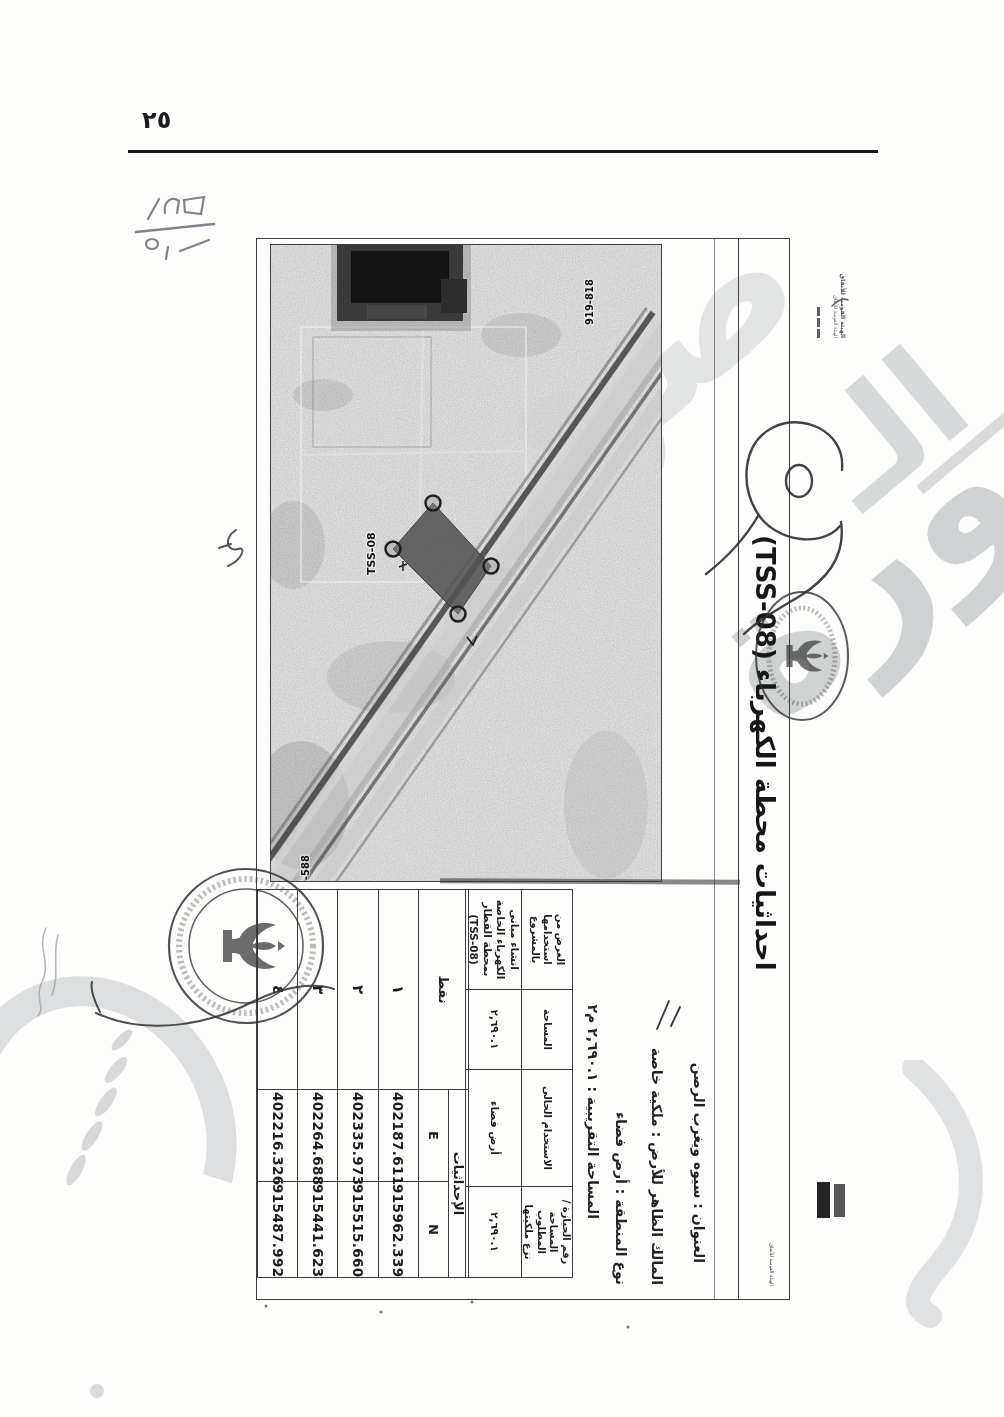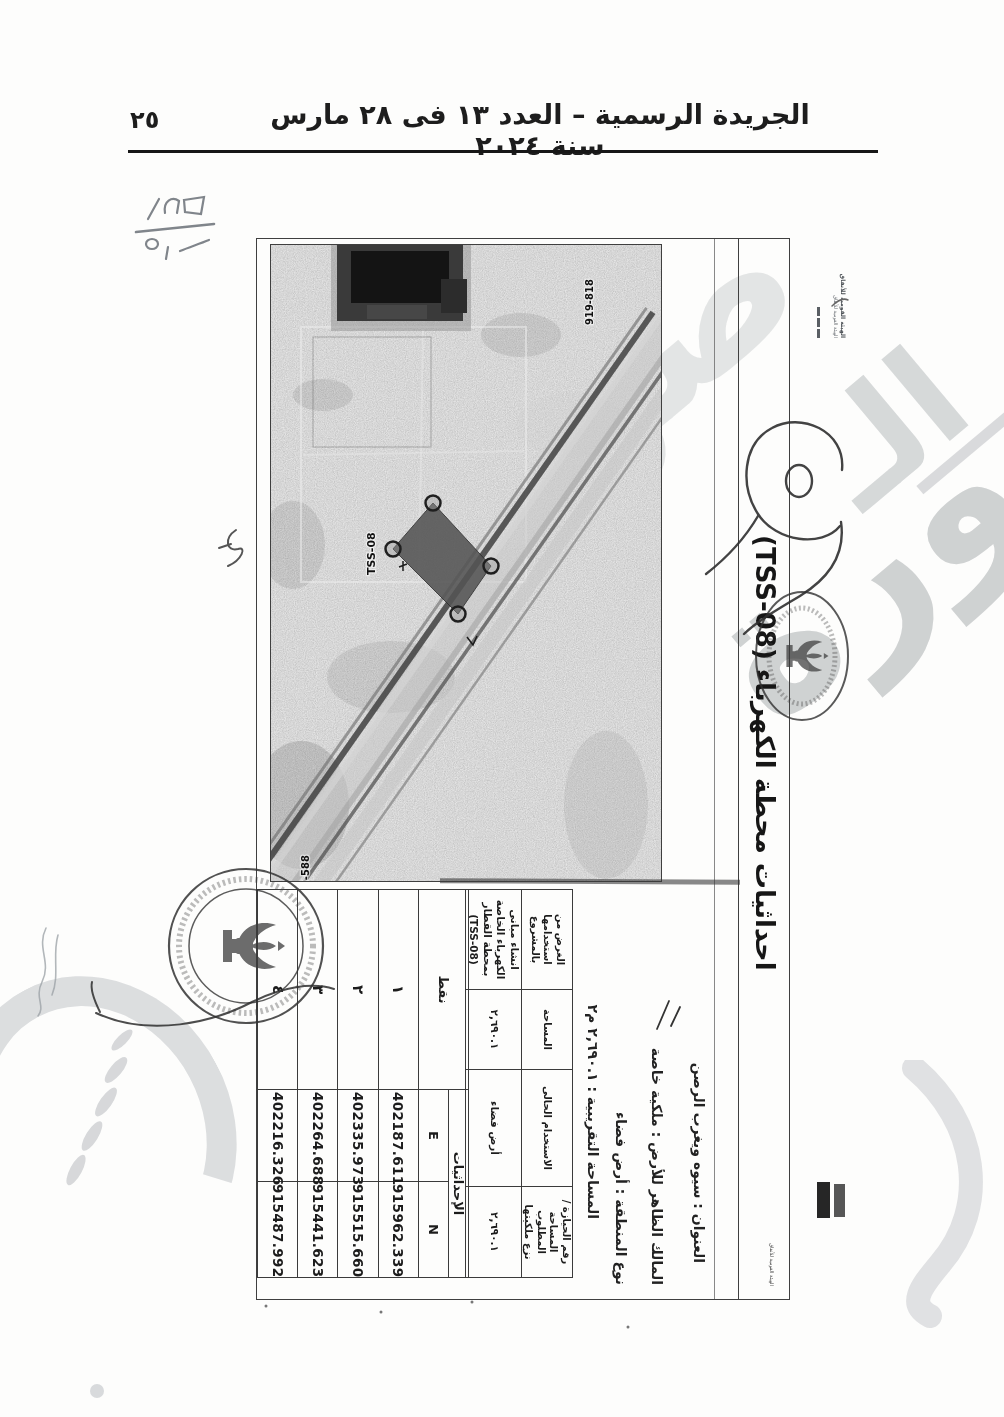--- a/index.html
+++ b/index.html
@@ -3,21 +3,21 @@
 <meta charset="utf-8">
 <style>
   html,body{margin:0;padding:0;background:#e8e8e8;}
   .page{position:relative;width:1004px;height:1417px;background:#fdfdfc;overflow:hidden;
         font-family:"DejaVu Sans",sans-serif;color:#1d1d1d;}
   .abs{position:absolute;}
   .ws{white-space:pre-line;}
   
   .gz-title{position:absolute;top:99px;left:240px;width:600px;text-align:center;
             font-size:27px;font-weight:bold;direction:rtl;}
-  .pg-num{position:absolute;top:106px;left:130px;font-size:24px;font-weight:bold;}
+  .pg-num{position:absolute;top:106px;left:142px;font-size:24px;font-weight:bold;}
   .hdr-rule{position:absolute;top:150px;left:128px;width:750px;height:3px;background:#171717;}
   
   .wm{position:absolute;z-index:1;font-weight:bold;line-height:1;white-space:nowrap;
       display:inline-block;direction:rtl;mix-blend-mode:multiply;pointer-events:none;}
   .wm1{left:792px;top:562px;font-size:190px;color:#c6c9cb;transform:rotate(-40deg);
        transform-origin:left bottom;opacity:.8;}
   .wm2{left:878px;top:390px;font-size:140px;color:#cfd2d4;transform:rotate(-40deg);
        transform-origin:left bottom;opacity:.8;}
   .wm2s{left:900px;top:430px;width:170px;height:11px;background:#d2d4d6;transform:rotate(-40deg);opacity:.85;z-index:1;}
   .wm3{left:430px;top:470px;font-size:190px;color:#e3e5e6;transform:rotate(-40deg);
@@ -71,21 +71,20 @@
   .nat-bot .bar1{position:absolute;left:20px;top:10px;width:13px;height:36px;background:#262626;}
   .nat-bot .bar2{position:absolute;left:37px;top:12px;width:11px;height:33px;background:#565656;}
   .nat-bot .txt{position:absolute;left:-30px;top:36px;width:78px;font-size:5px;color:#444;direction:rtl;
                 transform-origin:0 0;transform:rotate(90deg) translateY(-8px);white-space:nowrap;}
 </style>
 </head>
 <body>
 
 <div class="page">
 
-  <div class="gz-title">الجريدة الرسمية – العدد ١٣ فى ٢٨ مارس سنة ٢٠٢٤</div>
   <div class="pg-num">٢٥</div>
   <div class="hdr-rule"></div>
 
   <div class="wm wm1">صورة</div>
   <div class="wm wm2">الـ</div>
   <div class="abs wm2s"></div>
   <div class="wm wm3">صورة</div>
   <div class="wm-ring"></div>
   <div class="wm-ring2"></div>
   <div class="wm-dot"></div>

